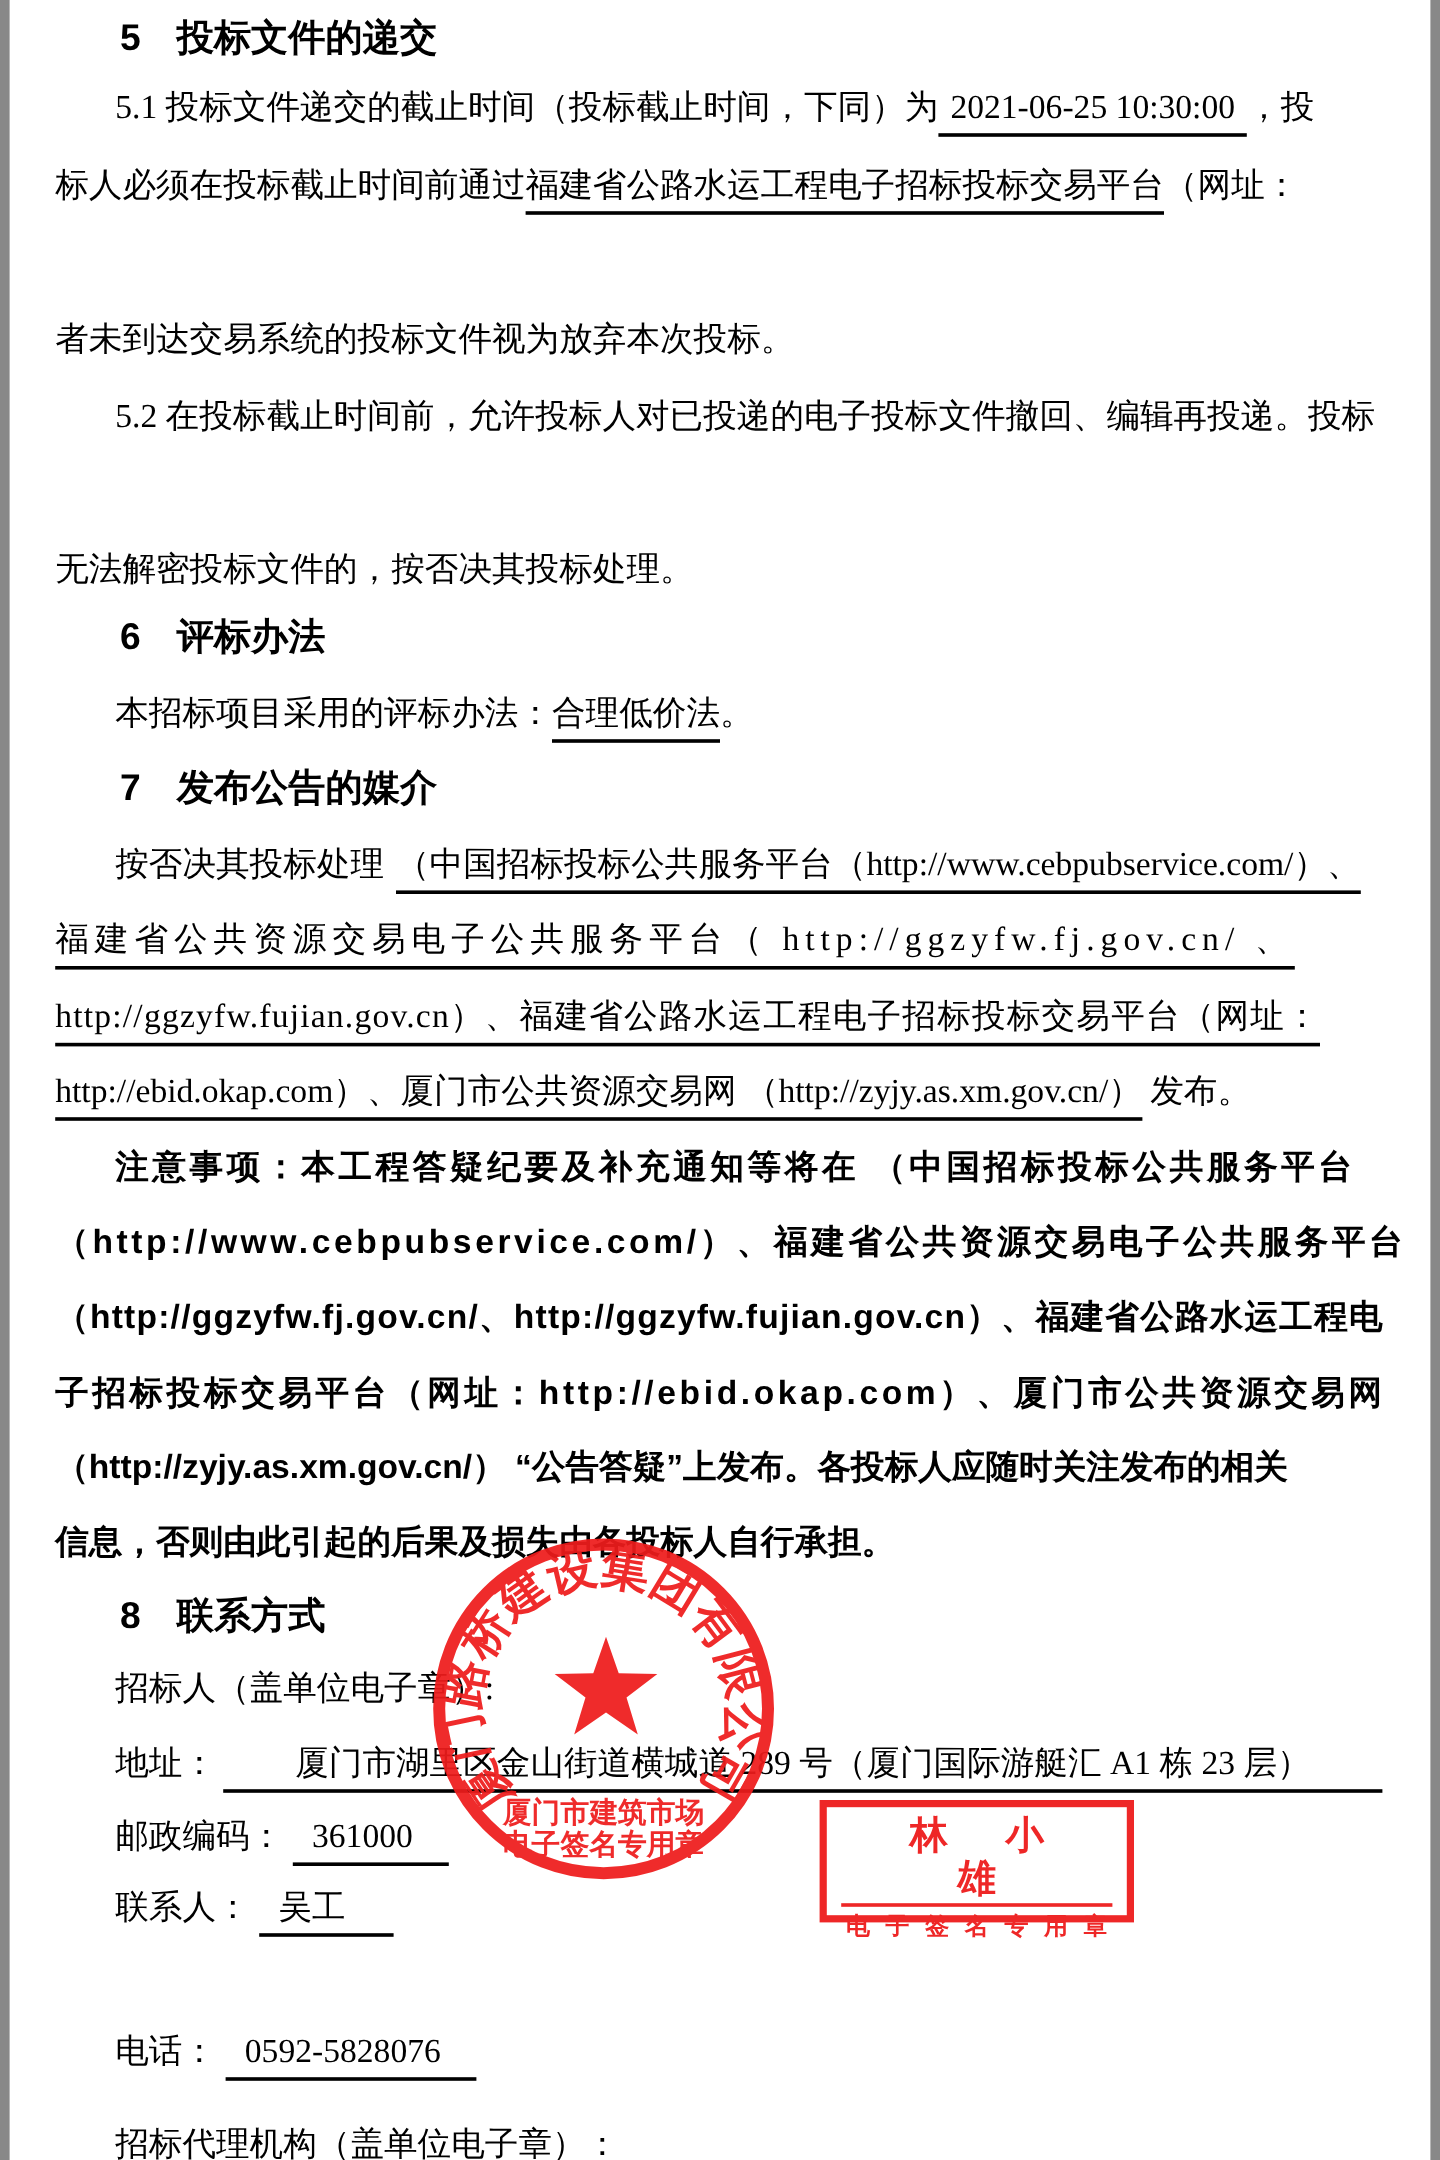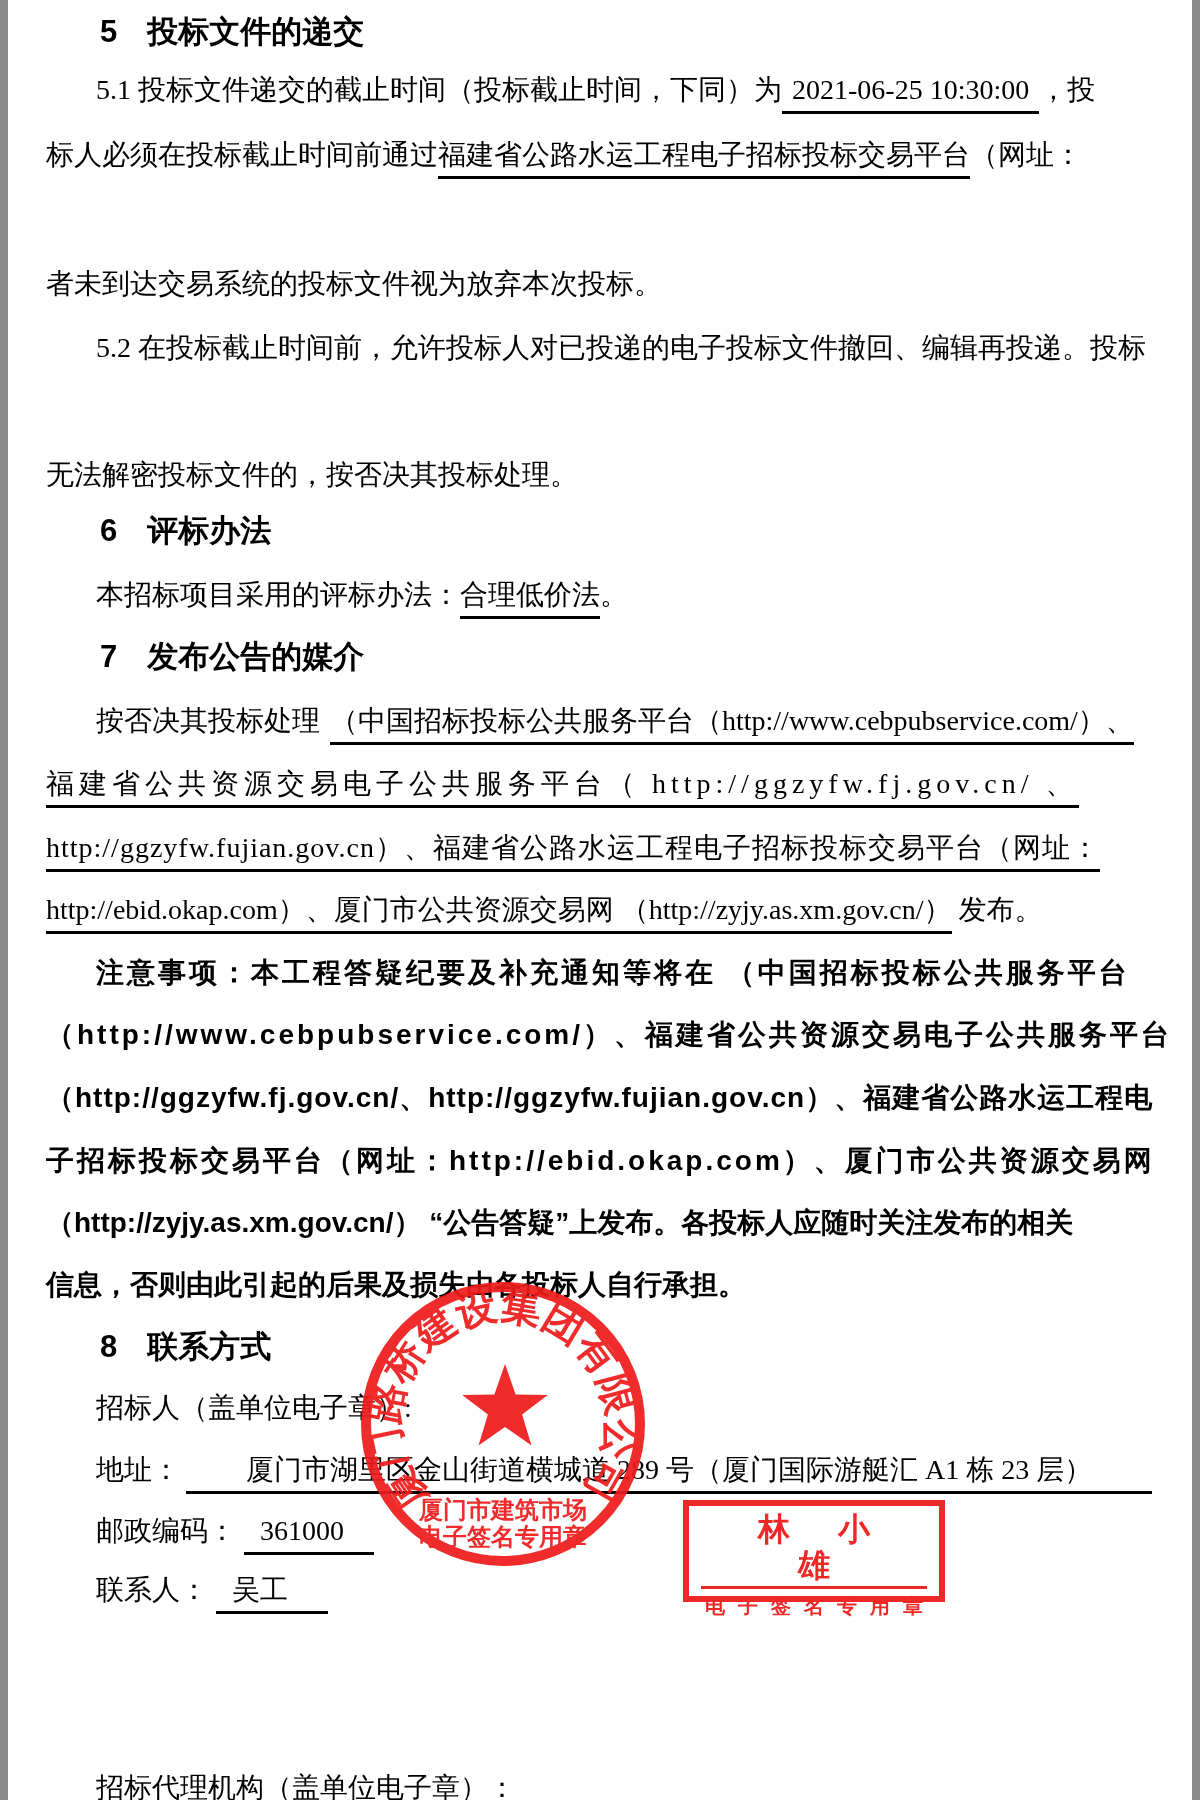--- a/index.html
+++ b/index.html
@@ -113,20 +113,23 @@
   </div>
   <div class="line ind" style="top:1452px">
     <span>地址：</span><span class="u padA">厦门市湖里区金山街道横城道 289 号（厦门国际游艇汇 A1 栋 23 层）</span>
   </div>
   <div class="line ind" style="top:1513px">
     <span>邮政编码：</span><span class="u padB">361000</span>
   </div>
   <div class="line ind" style="top:1572px">
     <span>联系人：</span><span class="u padC">吴工</span>
   </div>
+  <div class="line ind" style="top:1692px">
+    <span>电话：</span><span class="u padB">0592-5828076</span>
+  </div>
   <div class="line ind" style="top:1770px">
     <span>招标代理机构（盖单位电子章）：</span>
   </div>
 
   <div class="seal-round">
     <svg viewBox="0 0 300 300" width="300" height="300">
       <defs>
         <path id="arcp" d="M 76.5 221.5 A 104 104 0 1 1 223.5 221.5" fill="none"></path>
       </defs>
       <circle cx="150" cy="148" r="137" fill="none" stroke="#ee1c1c" stroke-width="10"></circle>

